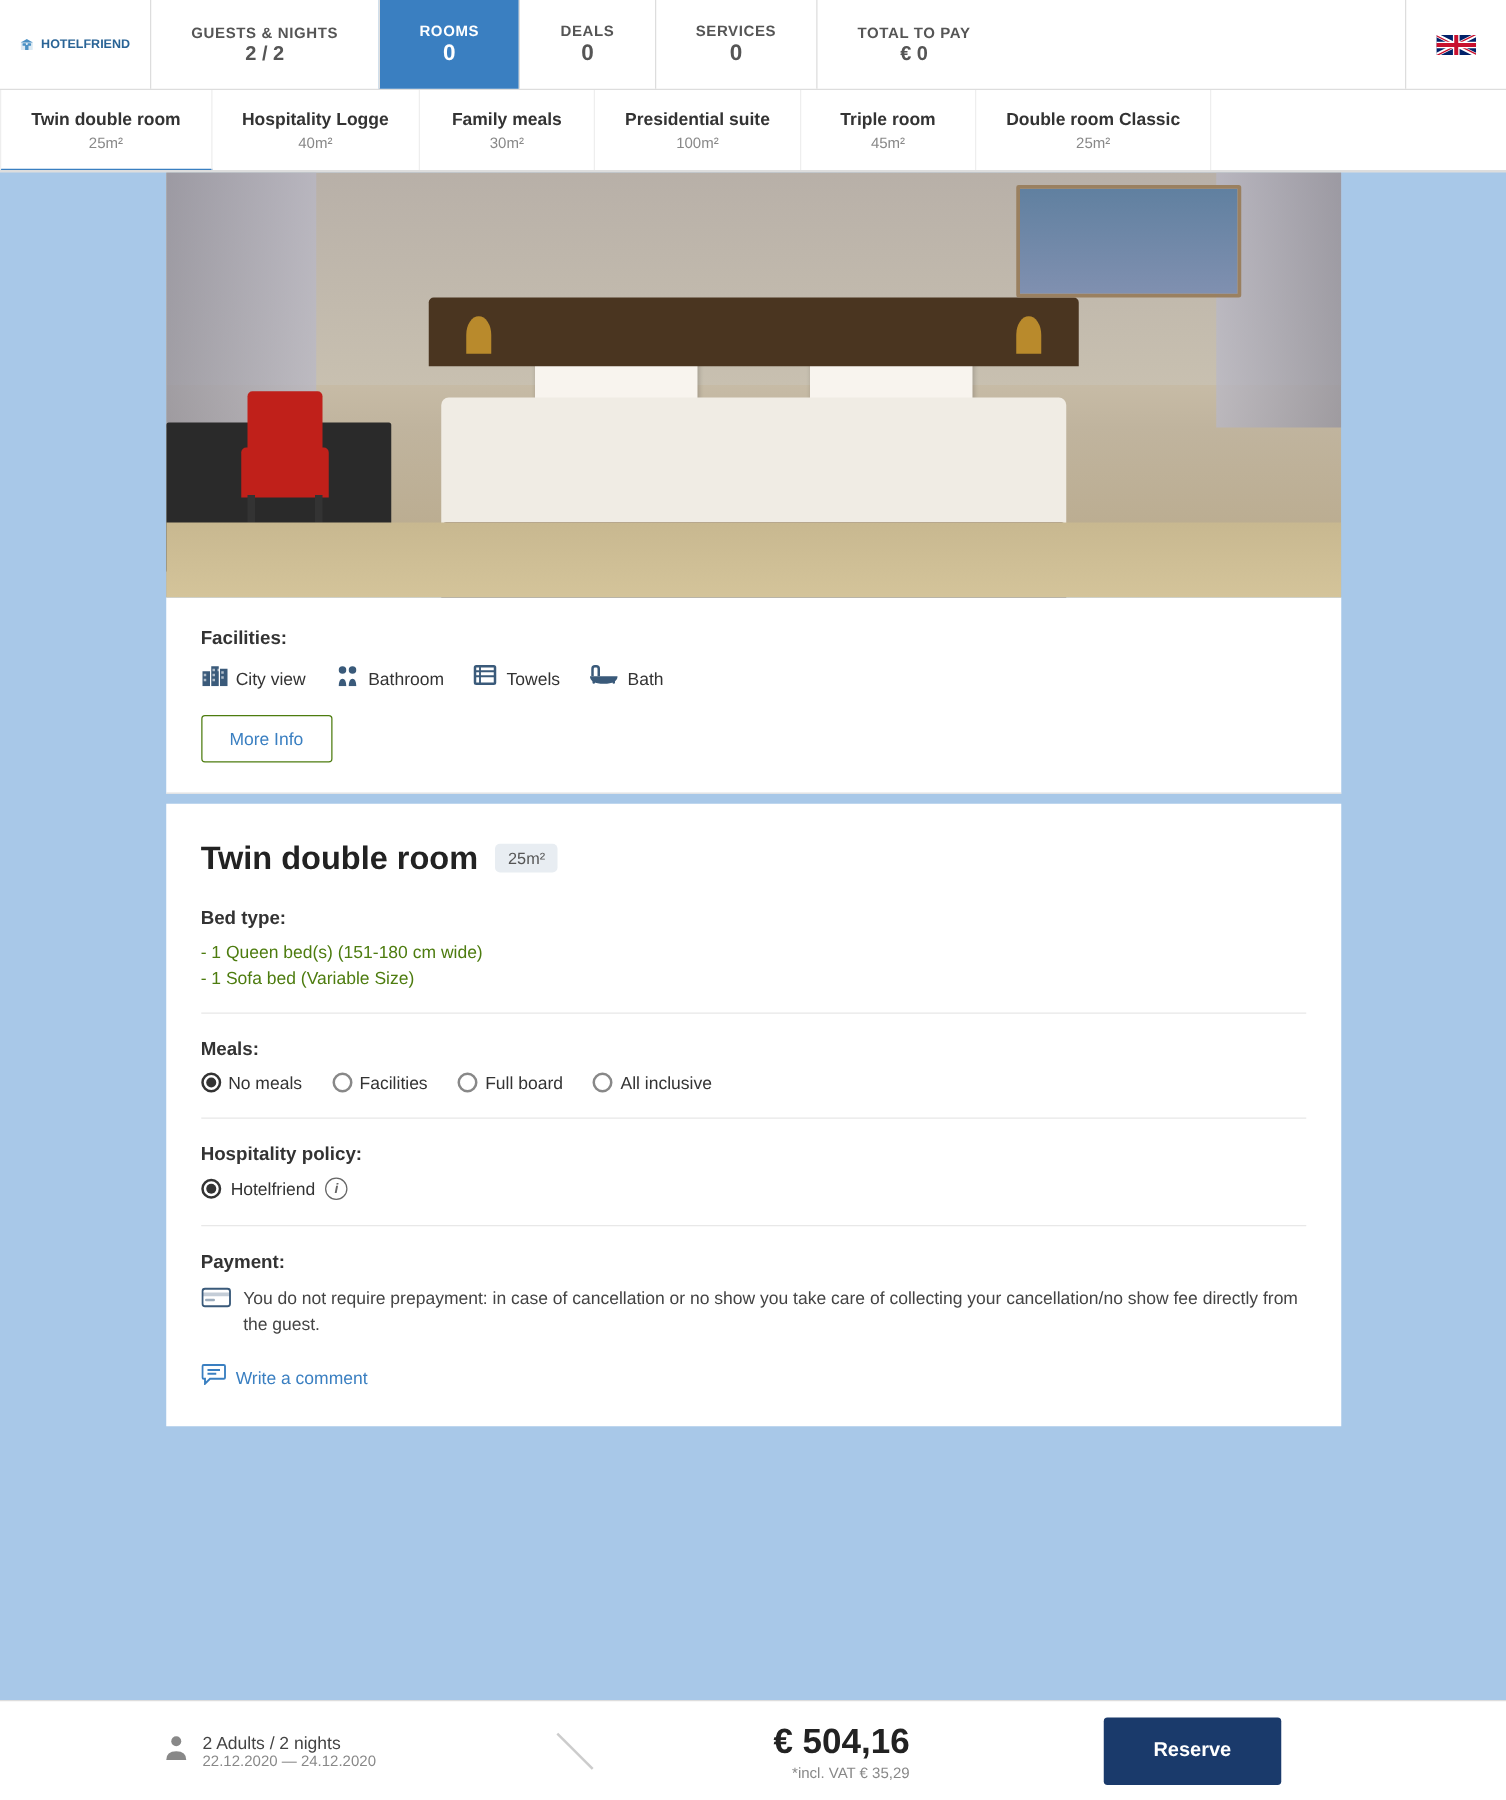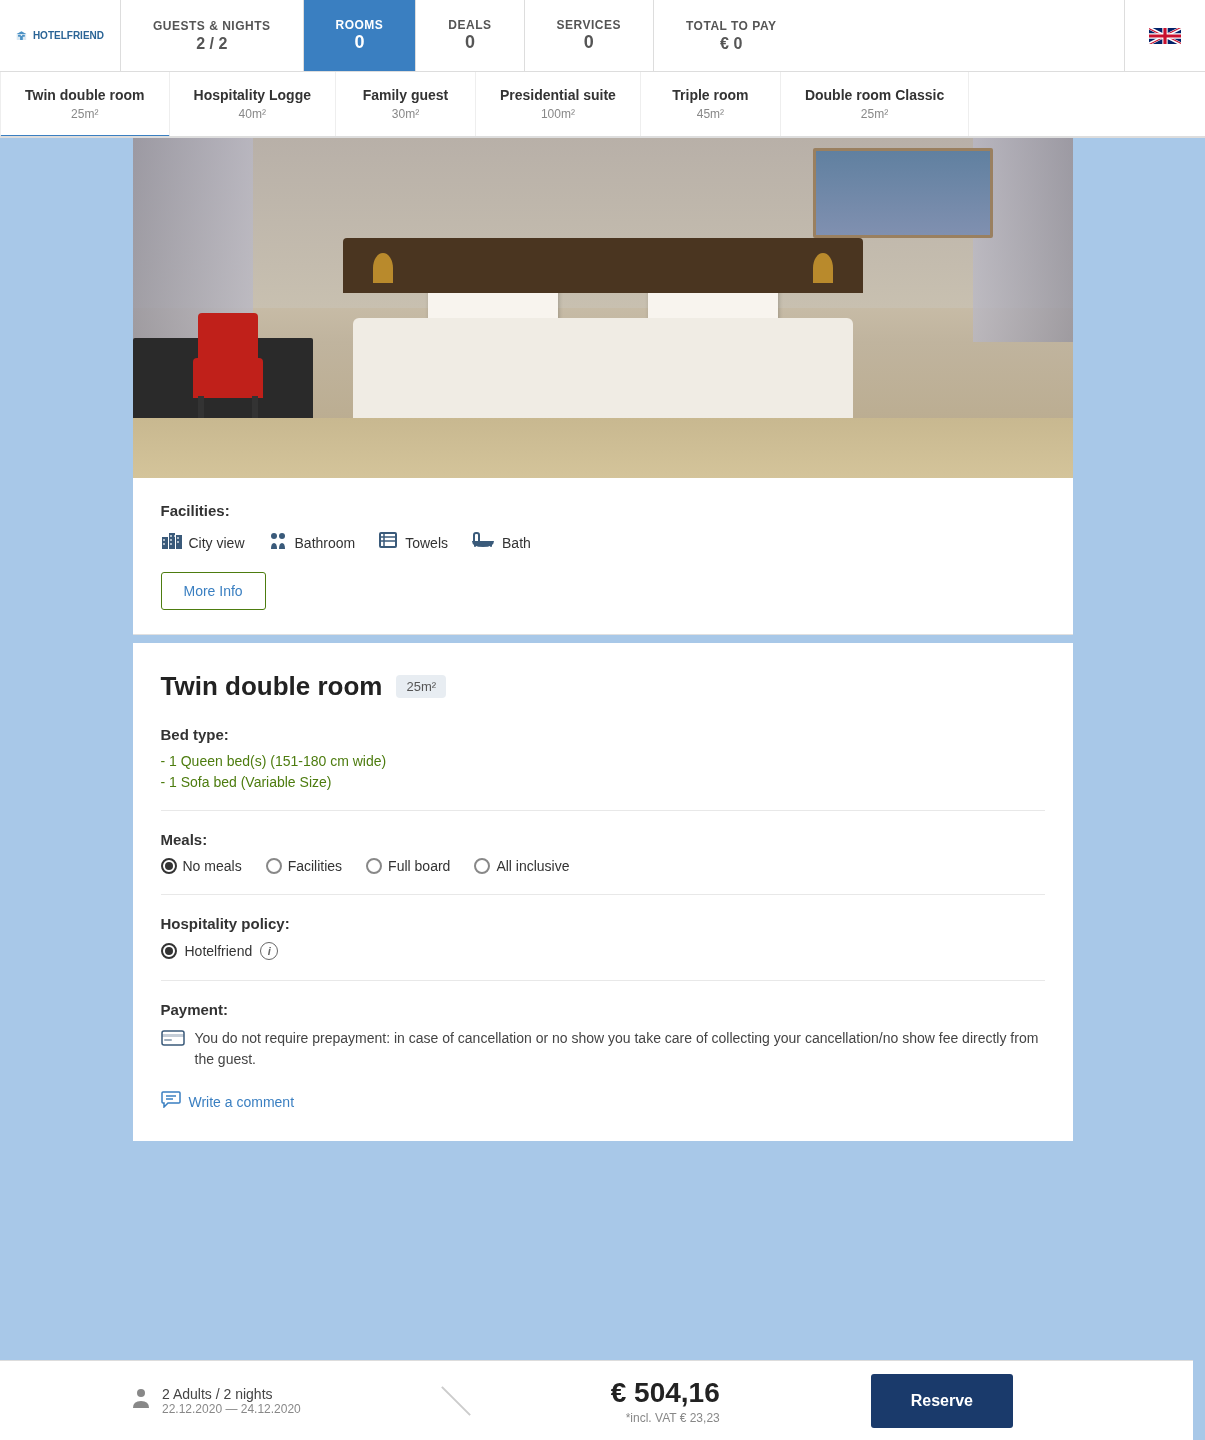--- a/index.html
+++ b/index.html
@@ -423,21 +423,21 @@
     .comment-icon {
       font-size: 18px;
       color: #3a7fc1;
     }
 
     
     .footer-bar {
       position: fixed;
       bottom: 0;
       left: 0;
-      right: 12px;
+      right: 0;
       background: white;
       border-top: 1px solid #ddd;
       height: 80px;
       display: flex;
       align-items: center;
       padding: 0 180px 0 130px;
       justify-content: space-between;
       z-index: 100;
     }
     .footer-guests {
@@ -542,21 +542,21 @@
 <div class="room-tabs">
   <div class="room-tab selected">
     <div class="room-tab-name">Twin double room</div>
     <div class="room-tab-size">25m²</div>
   </div>
   <div class="room-tab">
     <div class="room-tab-name">Hospitality Logge</div>
     <div class="room-tab-size">40m²</div>
   </div>
   <div class="room-tab">
-    <div class="room-tab-name">Family guest</div>
+    <div class="room-tab-name">Family meals</div>
     <div class="room-tab-size">30m²</div>
   </div>
   <div class="room-tab">
     <div class="room-tab-name">Presidential suite</div>
     <div class="room-tab-size">100m²</div>
   </div>
   <div class="room-tab">
     <div class="room-tab-name">Triple room</div>
     <div class="room-tab-size">45m²</div>
   </div>
@@ -769,17 +769,17 @@
       <div class="footer-guest-dates">22.12.2020 — 24.12.2020</div>
     </div>
   </div>
 
   <div style="width:40px;height:40px;position:relative;margin:0 20px;">
     <div style="position:absolute;top:50%;left:50%;transform:translate(-50%,-50%) rotate(-45deg);width:2px;height:40px;background:#ccc;"></div>
   </div>
 
   <div class="footer-price">
     <div class="price-main">€ 504,16</div>
-    <div class="price-vat">*incl. VAT € 23,23</div>
+    <div class="price-vat">*incl. VAT € 35,29</div>
   </div>
 
   <button class="reserve-btn">Reserve</button>
 </div>
 
 </body></html>

